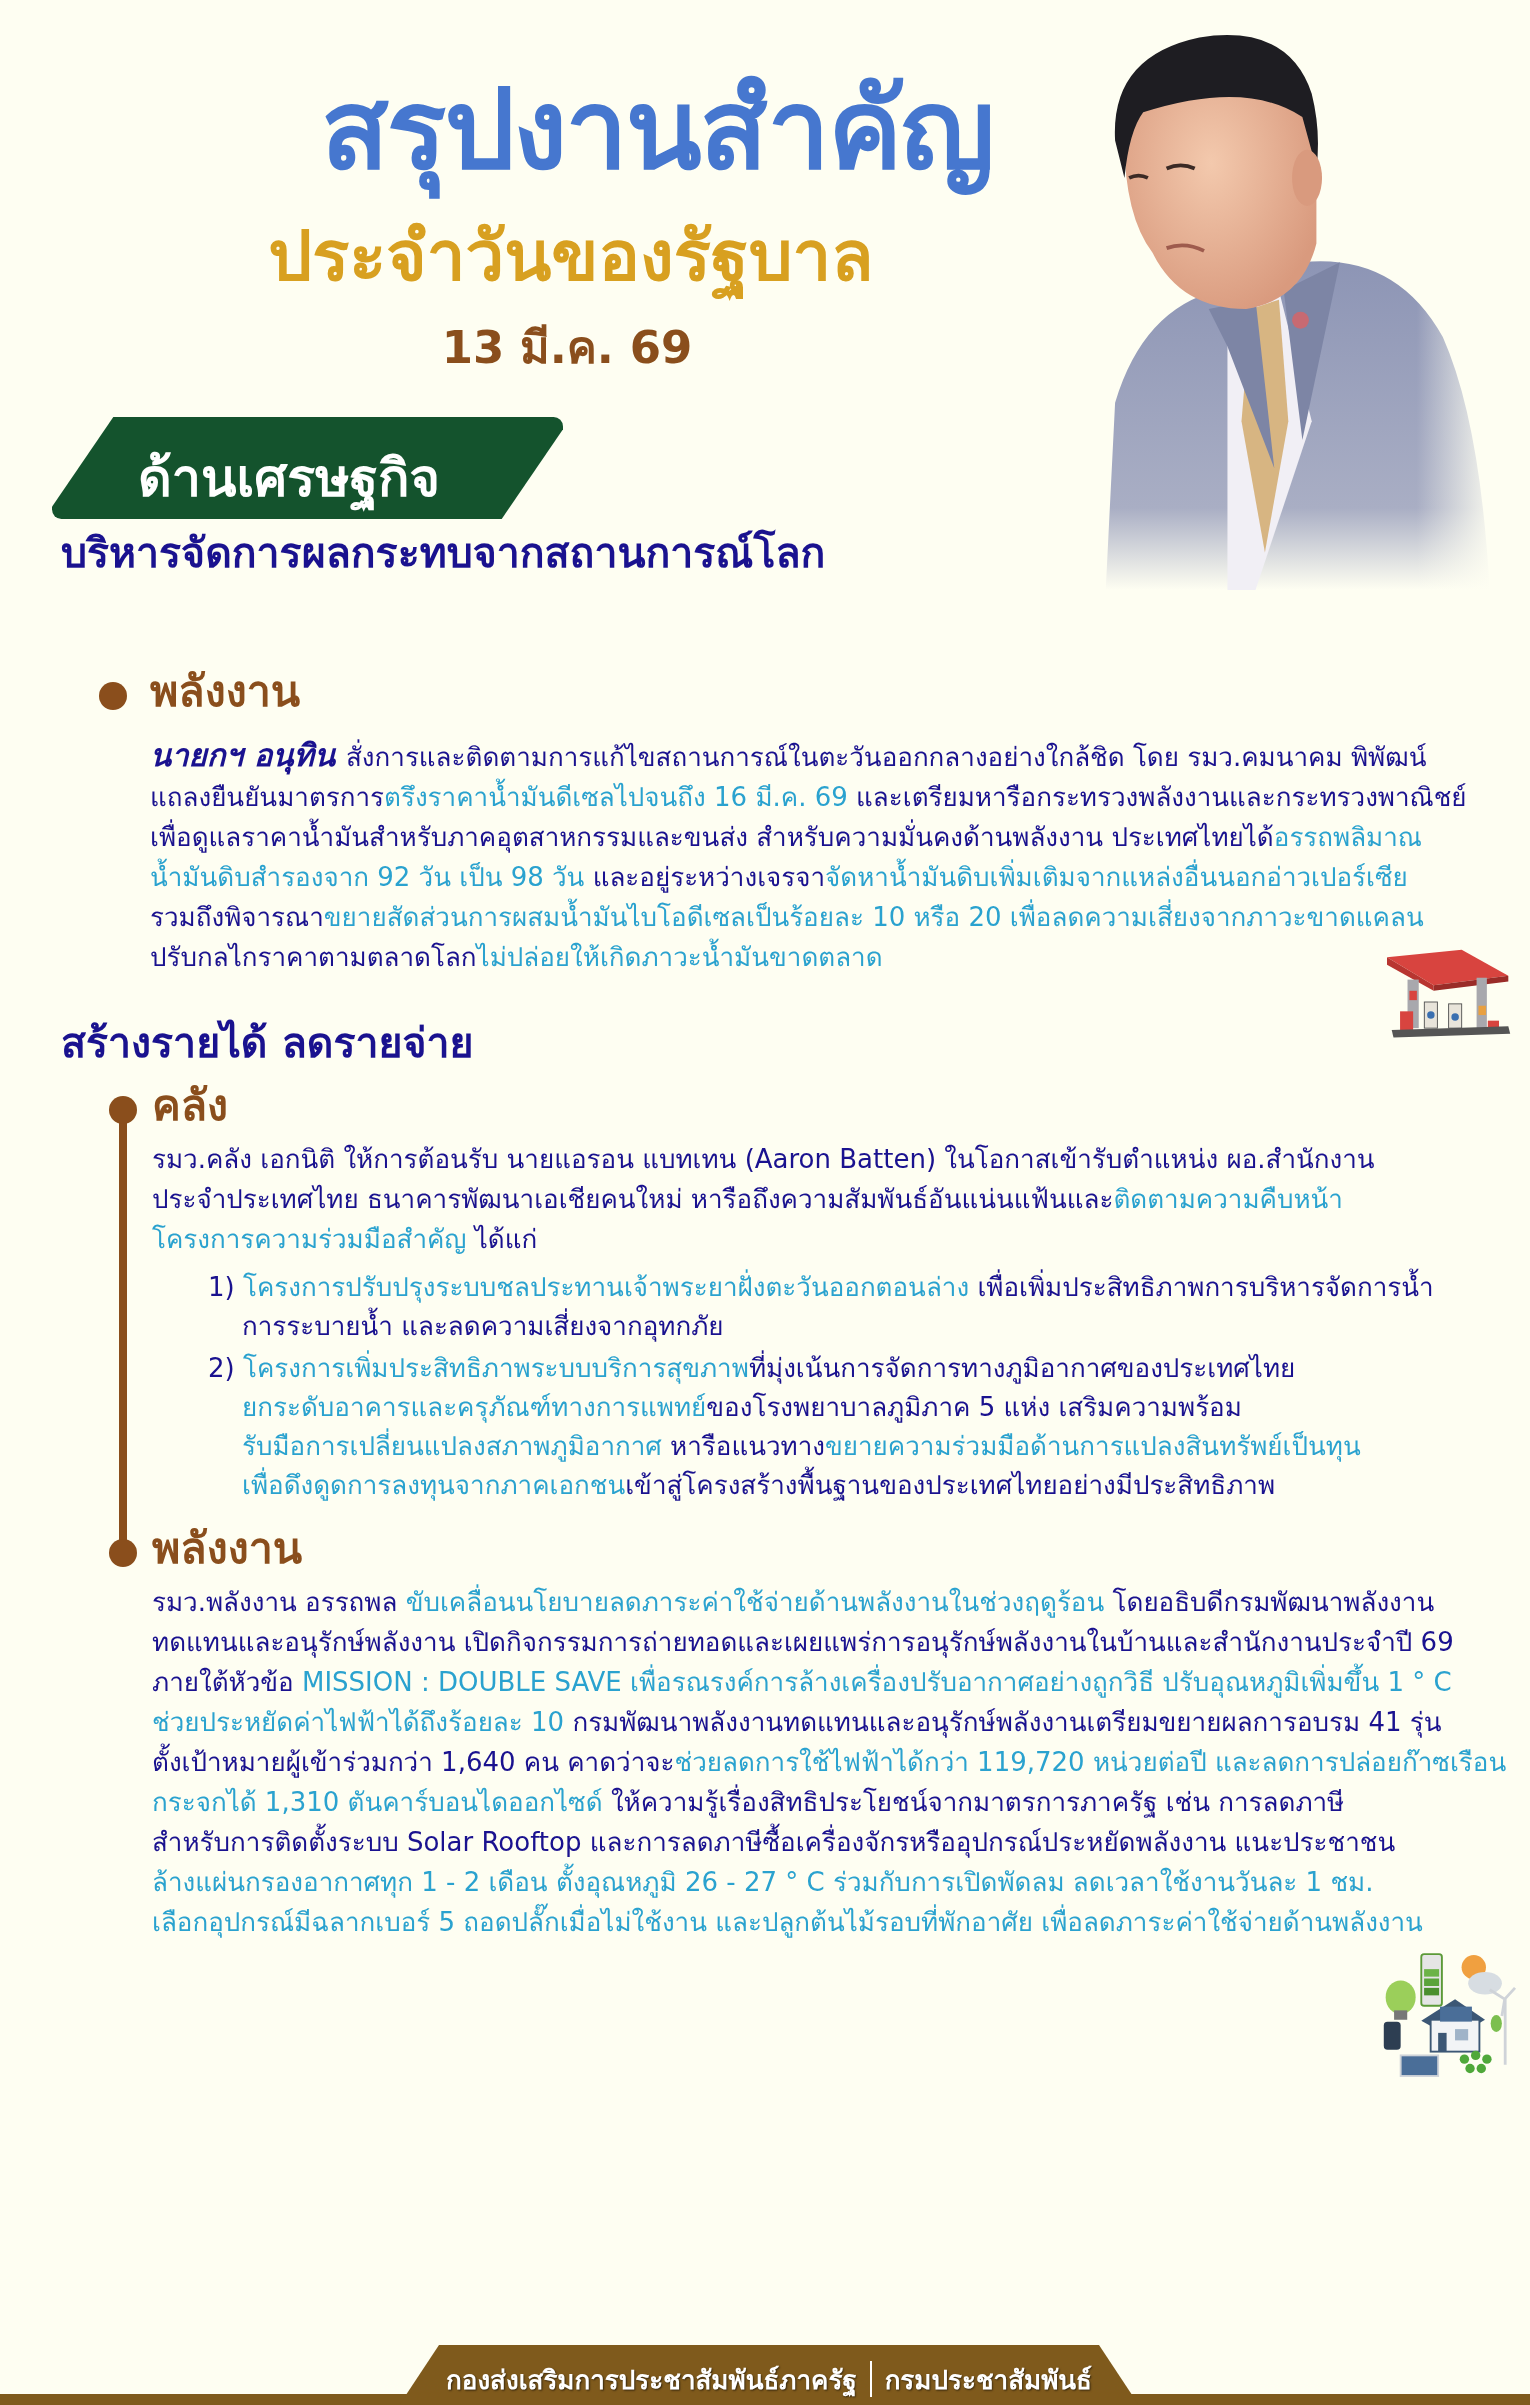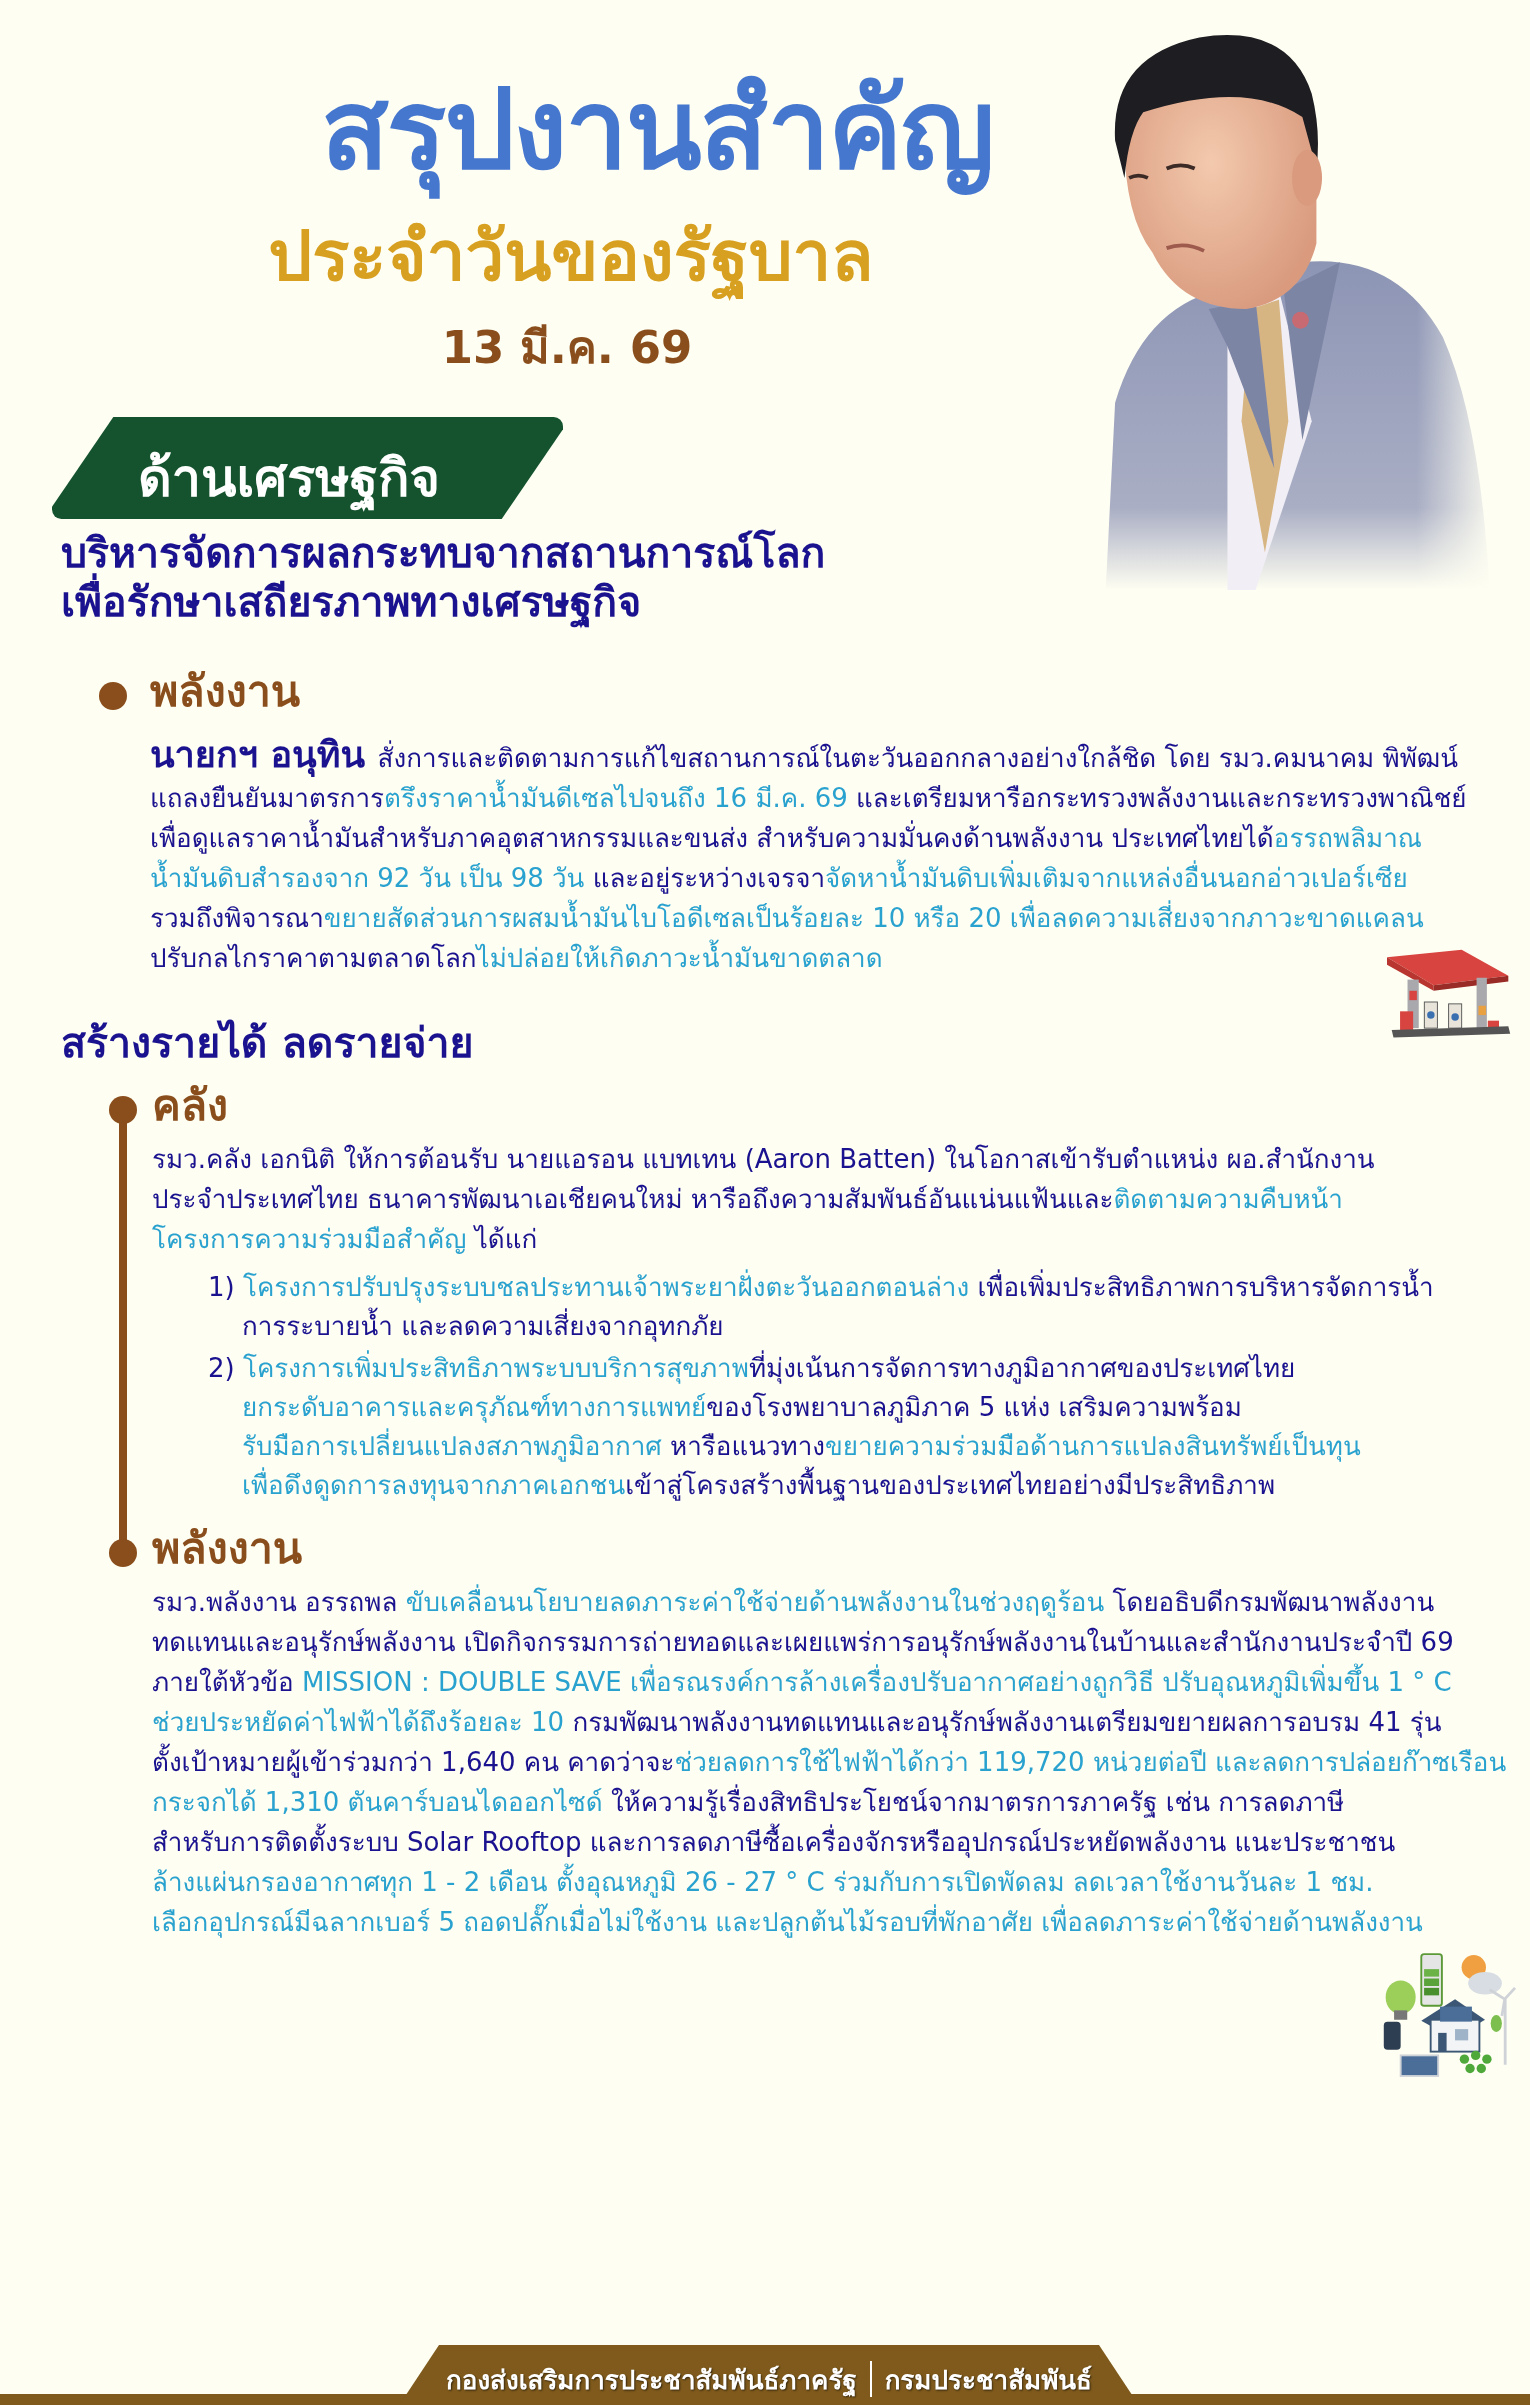--- a/index.html
+++ b/index.html
@@ -68,21 +68,21 @@
     }
     .timeline-bar {
       left: 119px; top: 1115px; width: 7.5px; height: 431px; background: #8a4e1c;
       border-radius: 3.7px;
     }
 
     .para {
       font-size: 26px; line-height: 40px; color: #1a128f;
     }
     .para .hl { color: #2aa2cf; }
-    .para b.strong { font-weight: bold; font-size: 36px; color: #1a128f; }
+    .para b.strong { font-weight: bold; font-size: 31px; color: #1a128f; font-style: italic; }
     .para .line { display: block; white-space: nowrap; }
 
     .list-item { font-size: 26px; line-height: 39px; color: #1a128f; }
     .list-item .hl { color: #2aa2cf; }
     .list-item .line { display: block; white-space: nowrap; }
 
     .icon-box svg { width: 100%; height: 100%; display: block; }
 
     
     .footer-base {
@@ -145,21 +145,20 @@
     <rect x="0" y="0" width="440" height="600" fill="url(#fadeR)"></rect>
   </svg>
 </div>
 
 <div class="abs banner">
   <span>ด้านเศรษฐกิจ</span>
 </div>
 
 <div class="abs headline" style="top:529px;">
   <div>บริหารจัดการผลกระทบจากสถานการณ์โลก</div>
-  <div>เพื่อรักษาเสถียรภาพทางเศรษฐกิจ</div>
 </div>
 
 <div class="abs bullet-dot" style="left:99px; top:682px;"></div>
 <div class="abs bullet-title" style="left:150px; top:668px;">พลังงาน</div>
 
 <div class="abs para" style="left:150px; top:735px; width:1368px;">
     <span class="line"><b class="strong">นายกฯ อนุทิน </b><span> สั่งการและติดตามการแก้ไขสถานการณ์ในตะวันออกกลางอย่างใกล้ชิด โดย รมว.คมนาคม พิพัฒน์</span></span>
     <span class="line"><span>แถลงยืนยันมาตรการ</span><span class="hl">ตรึงราคาน้ำมันดีเซลไปจนถึง 16 มี.ค. 69</span><span> และเตรียมหารือกระทรวงพลังงานและกระทรวงพาณิชย์</span></span>
     <span class="line"><span>เพื่อดูแลราคาน้ำมันสำหรับภาคอุตสาหกรรมและขนส่ง สำหรับความมั่นคงด้านพลังงาน ประเทศไทยได้</span><span class="hl">อรรถพลิมาณ</span></span>
     <span class="line"><span class="hl">น้ำมันดิบสำรองจาก 92 วัน เป็น 98 วัน</span><span> และอยู่ระหว่างเจรจา</span><span class="hl">จัดหาน้ำมันดิบเพิ่มเติมจากแหล่งอื่นนอกอ่าวเปอร์เซีย</span></span>

